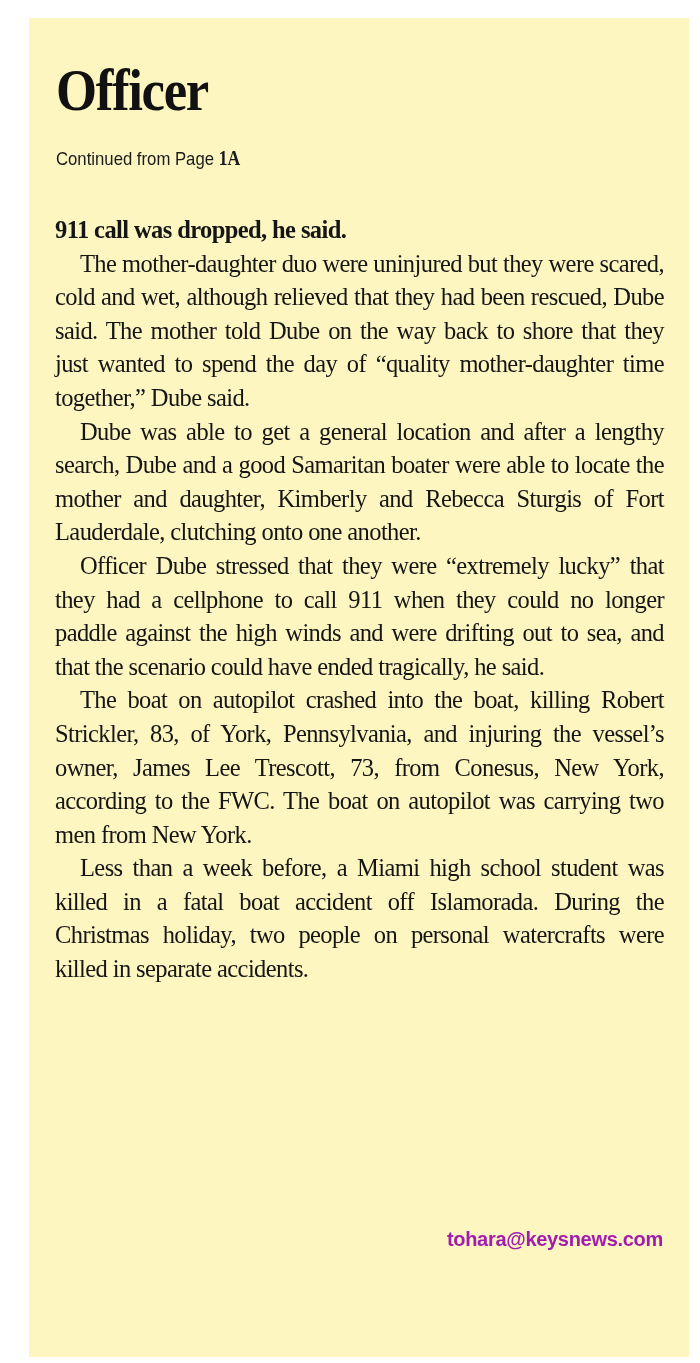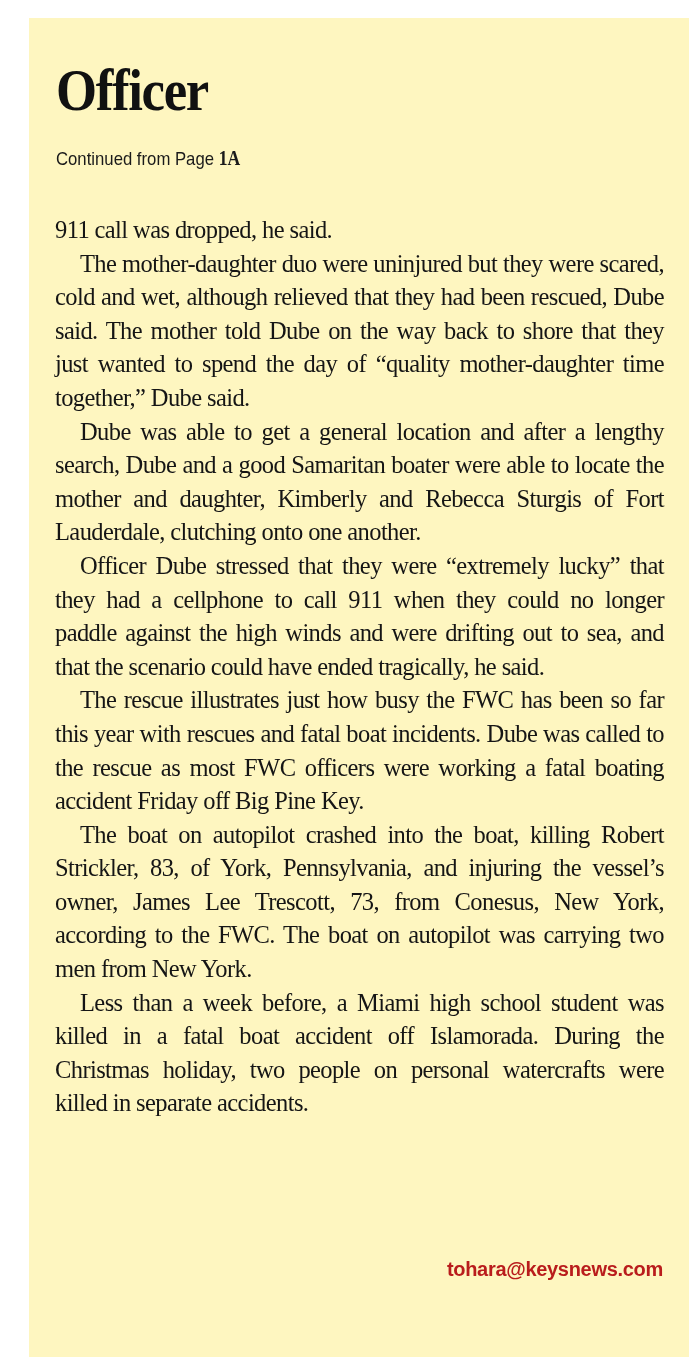--- a/index.html
+++ b/index.html
@@ -66,45 +66,45 @@
       text-align: justify;
       hyphens: manual;
     }
     .body-text p {
       margin: 0;
       text-indent: 25px;
       letter-spacing: -0.6px;
     }
     .body-text p.first {
       text-indent: 0;
+      font-weight: bold;
     }
     .byline {
       position: absolute;
       right: 26px;
-      top: 1238px;
+      top: 1208px;
       font-family: "Liberation Sans", "DejaVu Sans", sans-serif;
       font-weight: bold;
       font-size: 20px;
       line-height: 26px;
-      color: #b91c1c;
+      color: #a21caf;
       letter-spacing: -0.3px;
       white-space: nowrap;
     }
   </style>
 </head>
 <body>
 
 <div class="panel">
   <h1 class="headline">Officer</h1>
   <div class="jump-line"><span>Continued from Page </span><span class="page-ref">1A</span></div>
 
   <div class="body-text">
     <p class="first">911 call was dropped, he said.</p>
     <p>The mother-daughter duo were uninjured but they were scared, cold and wet, although relieved that they had been rescued, Dube said. The mother told Dube on the way back to shore that they just wanted to spend the day of “quality mother-daughter time together,” Dube said.</p>
     <p>Dube was able to get a general location and after a lengthy search, Dube and a good Samaritan boater were able to locate the mother and daughter, Kimberly and Rebecca Sturgis of Fort Lauderdale, clutching onto one another.</p>
     <p>Officer Dube stressed that they were “extremely lucky” that they had a cellphone to call 911 when they could no longer paddle against the high winds and were drifting out to sea, and that the scenario could have ended trag­ically, he said.</p>
-    <p>The rescue illustrates just how busy the FWC has been so far this year with rescues and fatal boat incidents. Dube was called to the rescue as most FWC officers were working a fatal boating accident Friday off Big Pine Key.</p>
     <p>The boat on autopilot crashed into the boat, killing Robert Strickler, 83, of York, Pennsylvania,  and injuring the vessel’s owner, James Lee Trescott, 73, from Conesus, New York, according to the FWC. The boat on autopilot was carrying two men from New York.</p>
     <p>Less than a week before, a Miami high school student was killed in a fatal boat accident off Islamorada. During the Christmas holiday, two people on personal water­crafts were killed in separate accidents.</p>
   </div>
 
   <div class="byline">tohara@keysnews.com</div>
 </div>
 
 </body></html>

